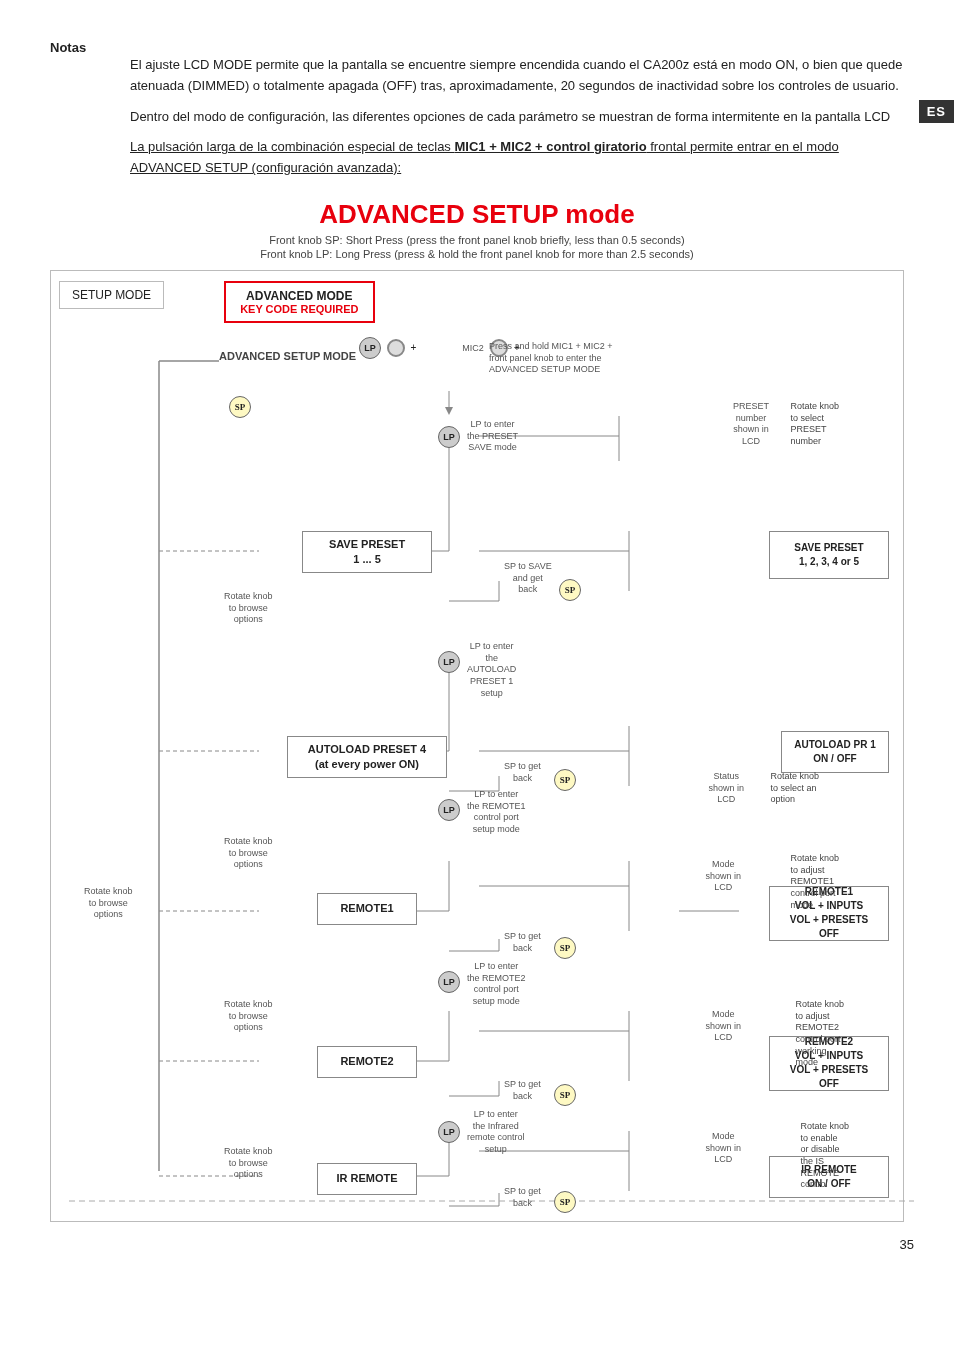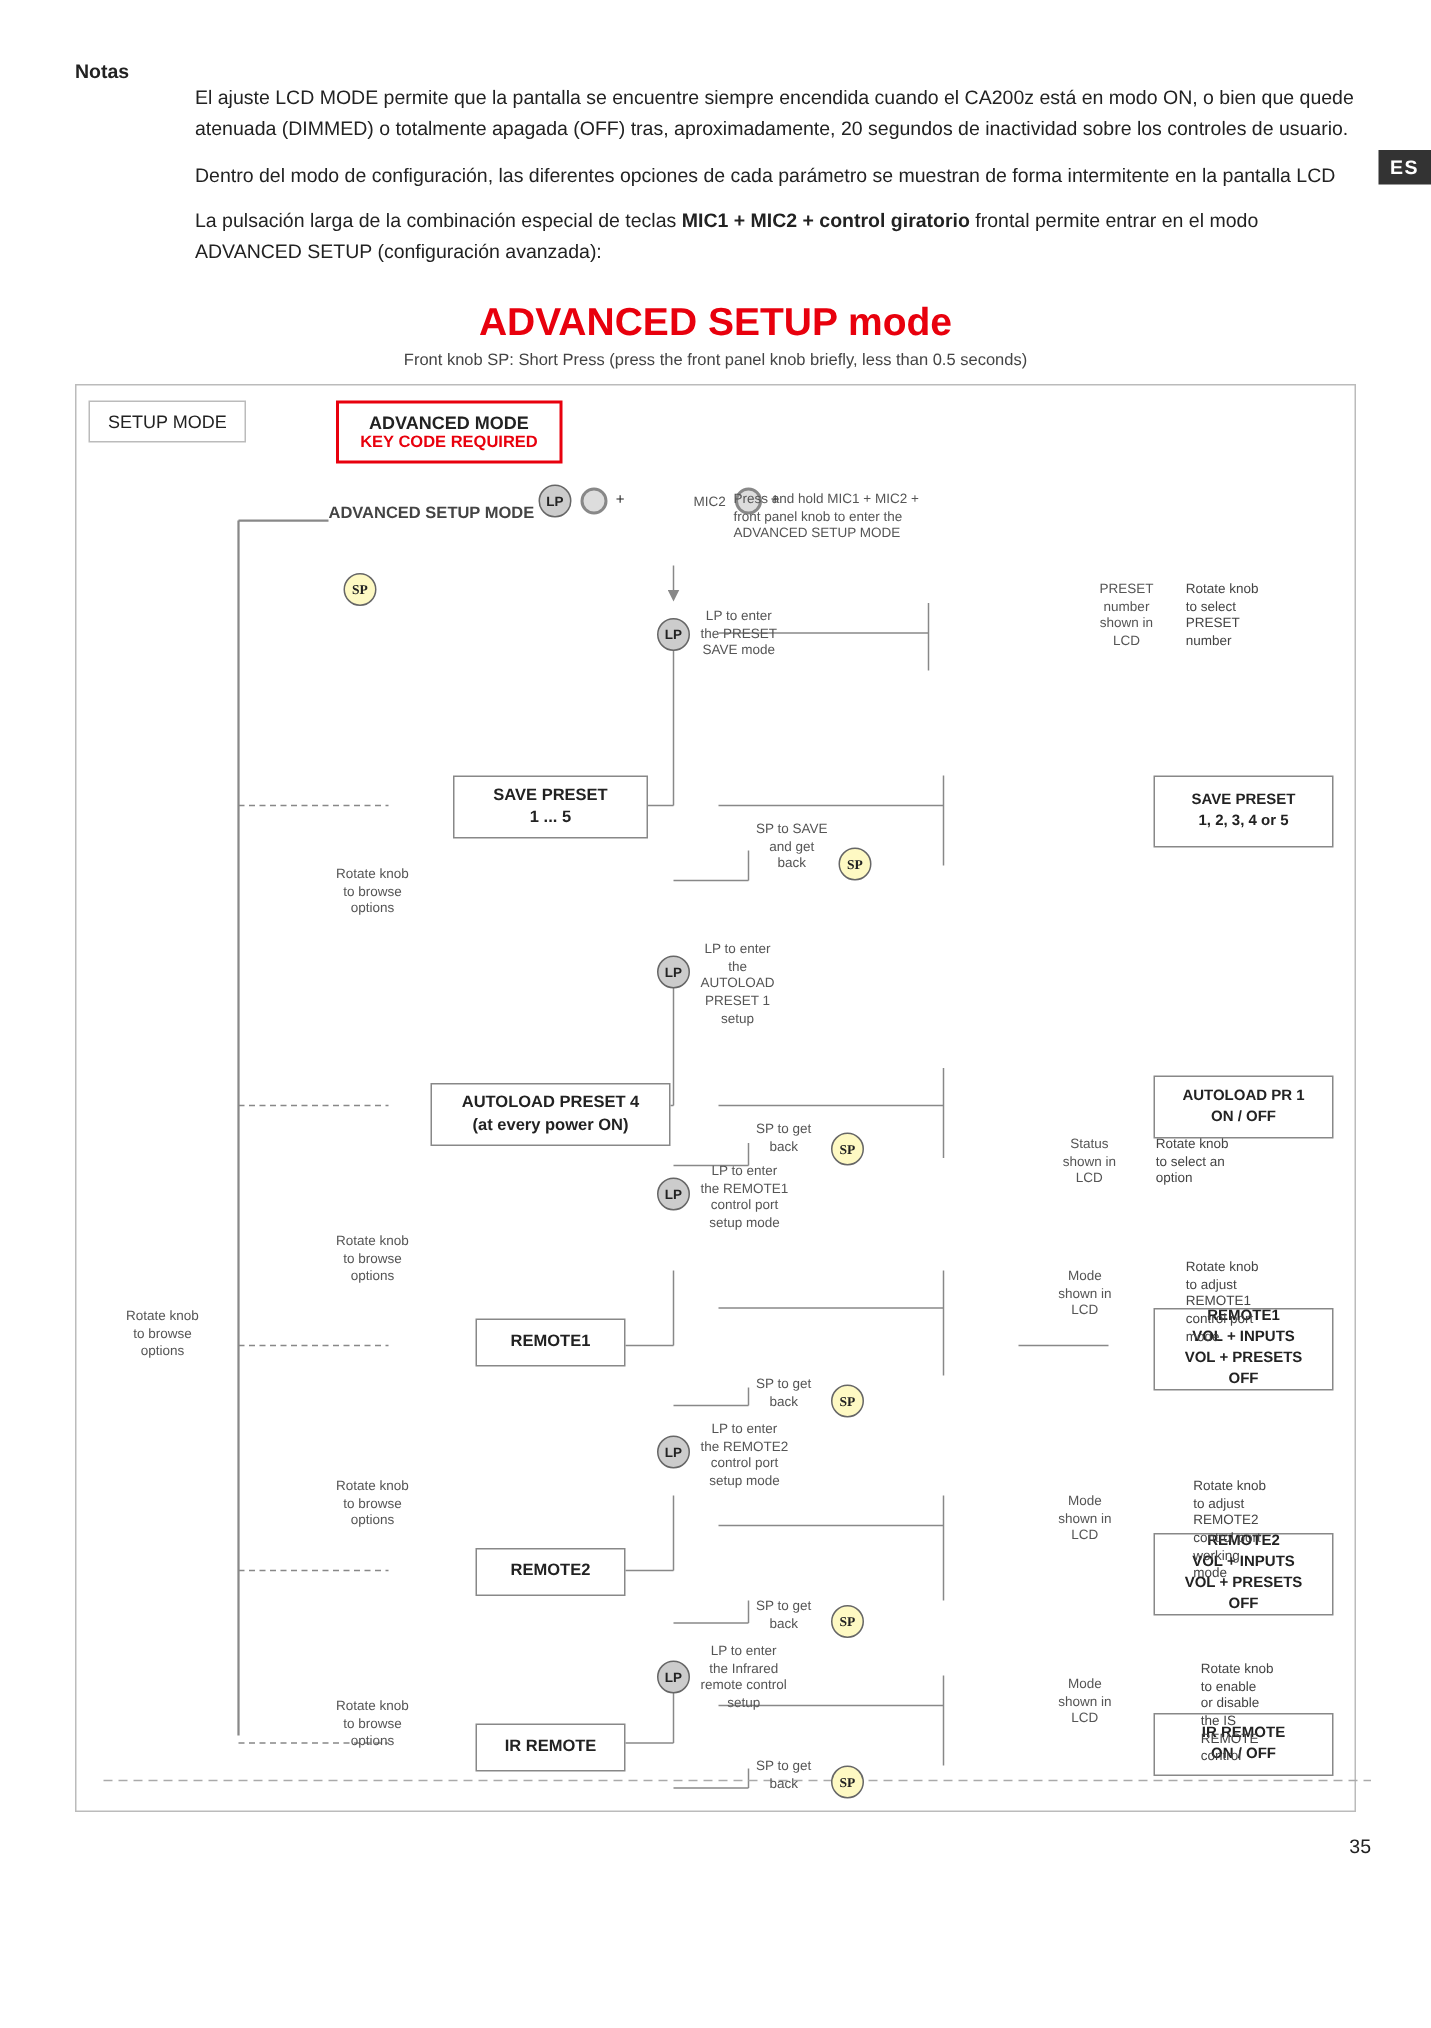--- a/index.html
+++ b/index.html
@@ -45,20 +45,21 @@
     }
     .notes-text2 {
       font-size: 13px;
       line-height: 1.6;
       margin-bottom: 10px;
     }
     .notes-intro {
       font-size: 13px;
       line-height: 1.6;
       margin-bottom: 10px;
+      text-decoration: underline;
     }
     .notes-intro .bold { font-weight: bold; }
 
     .advanced-setup-title {
       text-align: center;
       font-size: 26px;
       font-weight: bold;
       color: #e8000d;
       margin-bottom: 4px;
     }
@@ -183,20 +184,21 @@
     <span class="notes-title">Notas</span>
     <p class="notes-text">El ajuste LCD MODE permite que la pantalla se encuentre siempre encendida cuando el CA200z está en modo ON, o bien que quede atenuada (DIMMED) o totalmente apagada (OFF) tras, aproximadamente, 20 segundos de inactividad sobre los controles de usuario.</p>
     <p class="notes-text2" style="margin-left:80px;">Dentro del modo de configuración, las diferentes opciones de cada parámetro se muestran de forma intermitente en la pantalla LCD</p>
     <p class="notes-intro" style="margin-left:80px;">
       <span>La pulsación larga de la combinación especial de teclas </span><span class="bold" style="font-weight:bold;">MIC1 + MIC2 + control giratorio</span><span> frontal permite entrar en el modo ADVANCED SETUP (configuración avanzada):</span>
     </p>
   </div>
 
   <div class="advanced-setup-title">ADVANCED SETUP mode</div>
   <div class="subtitle-line">Front knob SP: Short Press (press the front panel knob briefly, less than 0.5 seconds)</div>
+  <div class="subtitle-line">Front knob LP: Long Press (press &amp; hold the front panel knob for more than 2.5 seconds)</div>
 
   <div class="diagram-outer">
 
     <div style="display:flex; align-items:flex-start; margin-bottom: 8px; gap: 30px;">
       <div class="setup-mode-box">
         <span>SETUP MODE</span>
       </div>
       <div class="advanced-mode-box">
         <div class="line1">ADVANCED MODE</div>
         <div class="line2">KEY CODE REQUIRED</div>
@@ -344,21 +346,21 @@
       <div class="diag-rect" style="left:180px; top:405px; width:160px; height:42px; font-size:11px; font-weight:bold; white-space:pre-line; text-align:center;">
         <span>AUTOLOAD PRESET 4
 (at every power ON)</span>
       </div>
 
       <div class="diag-label" style="left:445px; top:430px; font-size:9px; white-space:pre-line; color:#555;">SP to get
 back</div>
 
       <div class="diag-circle sp-style" style="left:495px; top:438px; width:22px; height:22px; font-size:9px;">SP</div>
 
-      <div class="diag-rect" style="right:30px; top:400px; width:120px; height:42px; font-size:10px; white-space:pre-line; font-weight:bold;">
+      <div class="diag-rect" style="right:30px; top:400px; width:108px; height:42px; font-size:10px; white-space:pre-line; font-weight:bold;">
         <span>AUTOLOAD PR 1
 ON / OFF</span>
       </div>
 
       <div class="diag-label" style="right:100px; top:440px; font-size:9px; white-space:pre-line; text-align:left;">Rotate knob
 to select an
 option</div>
       <div class="diag-label" style="right:175px; top:440px; font-size:9px; white-space:pre-line; text-align:center; color:#555;">Status
 shown in
 LCD</div>

